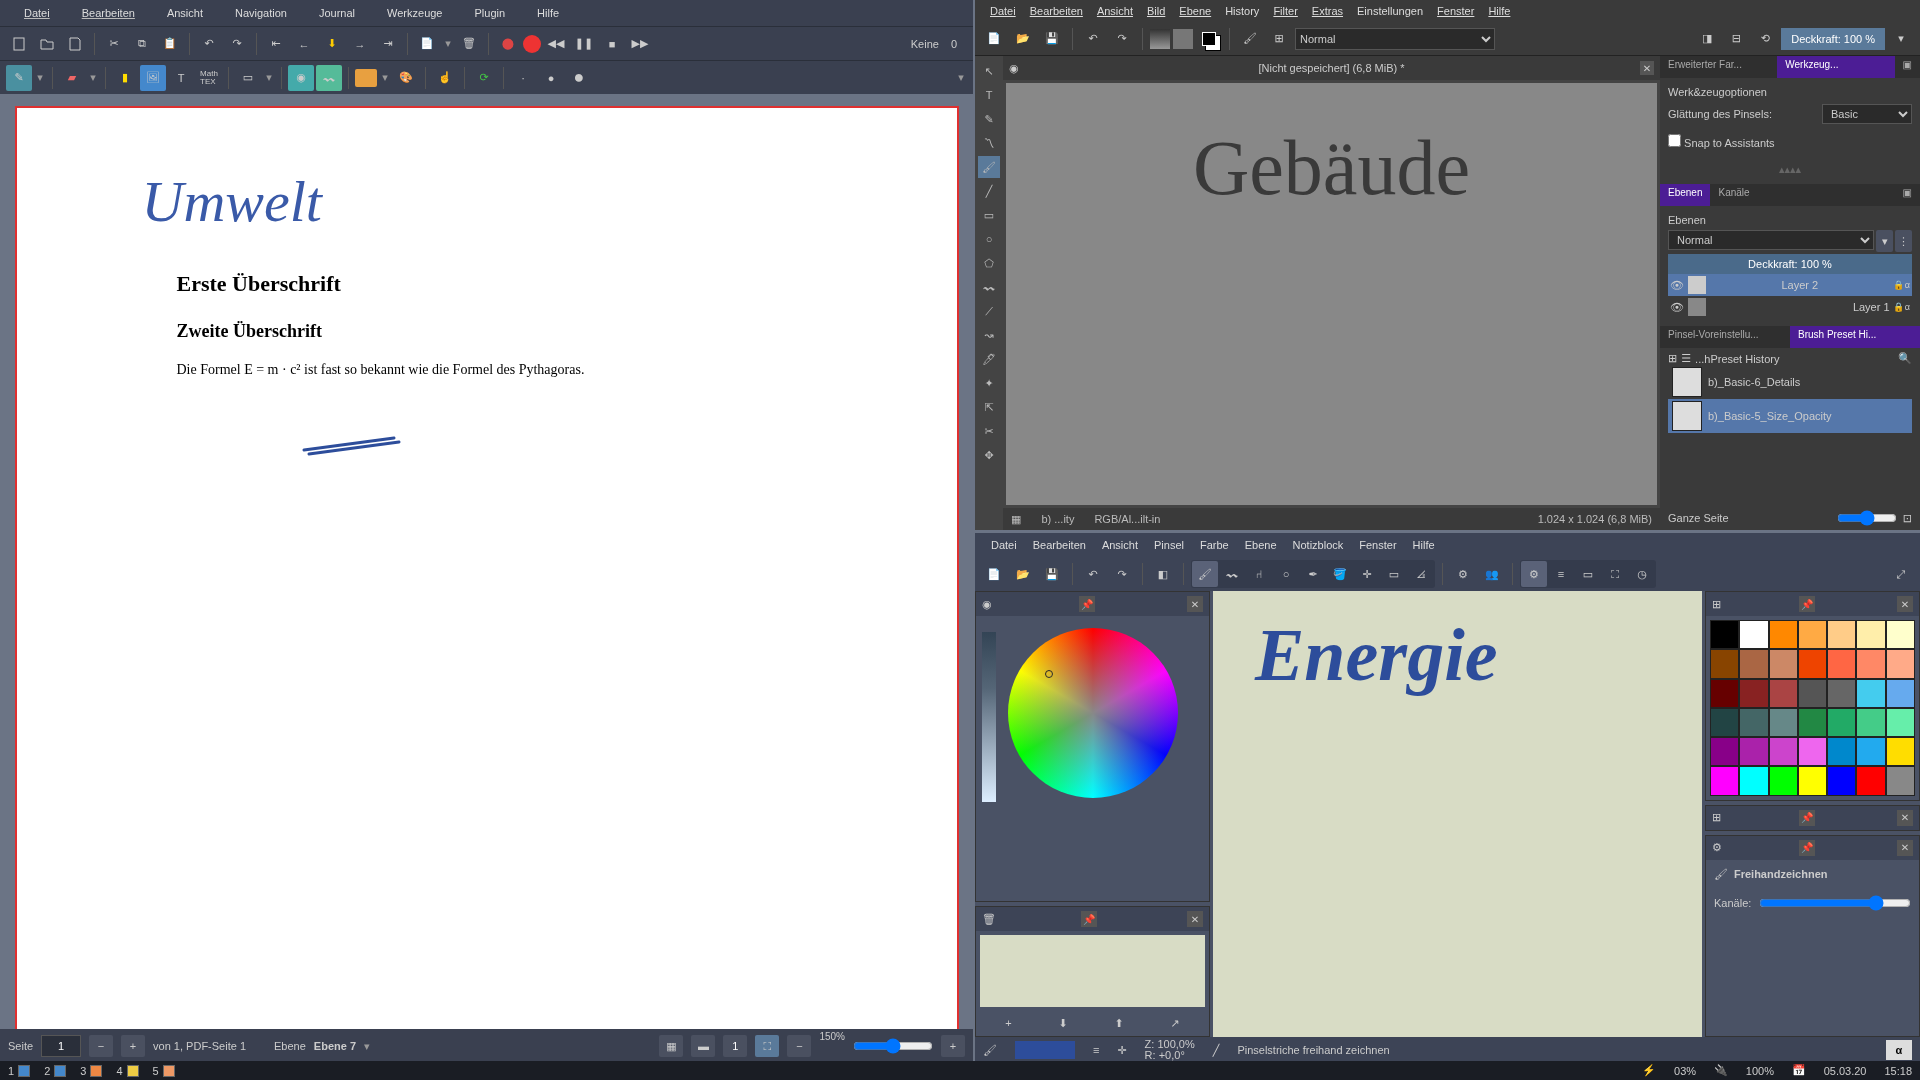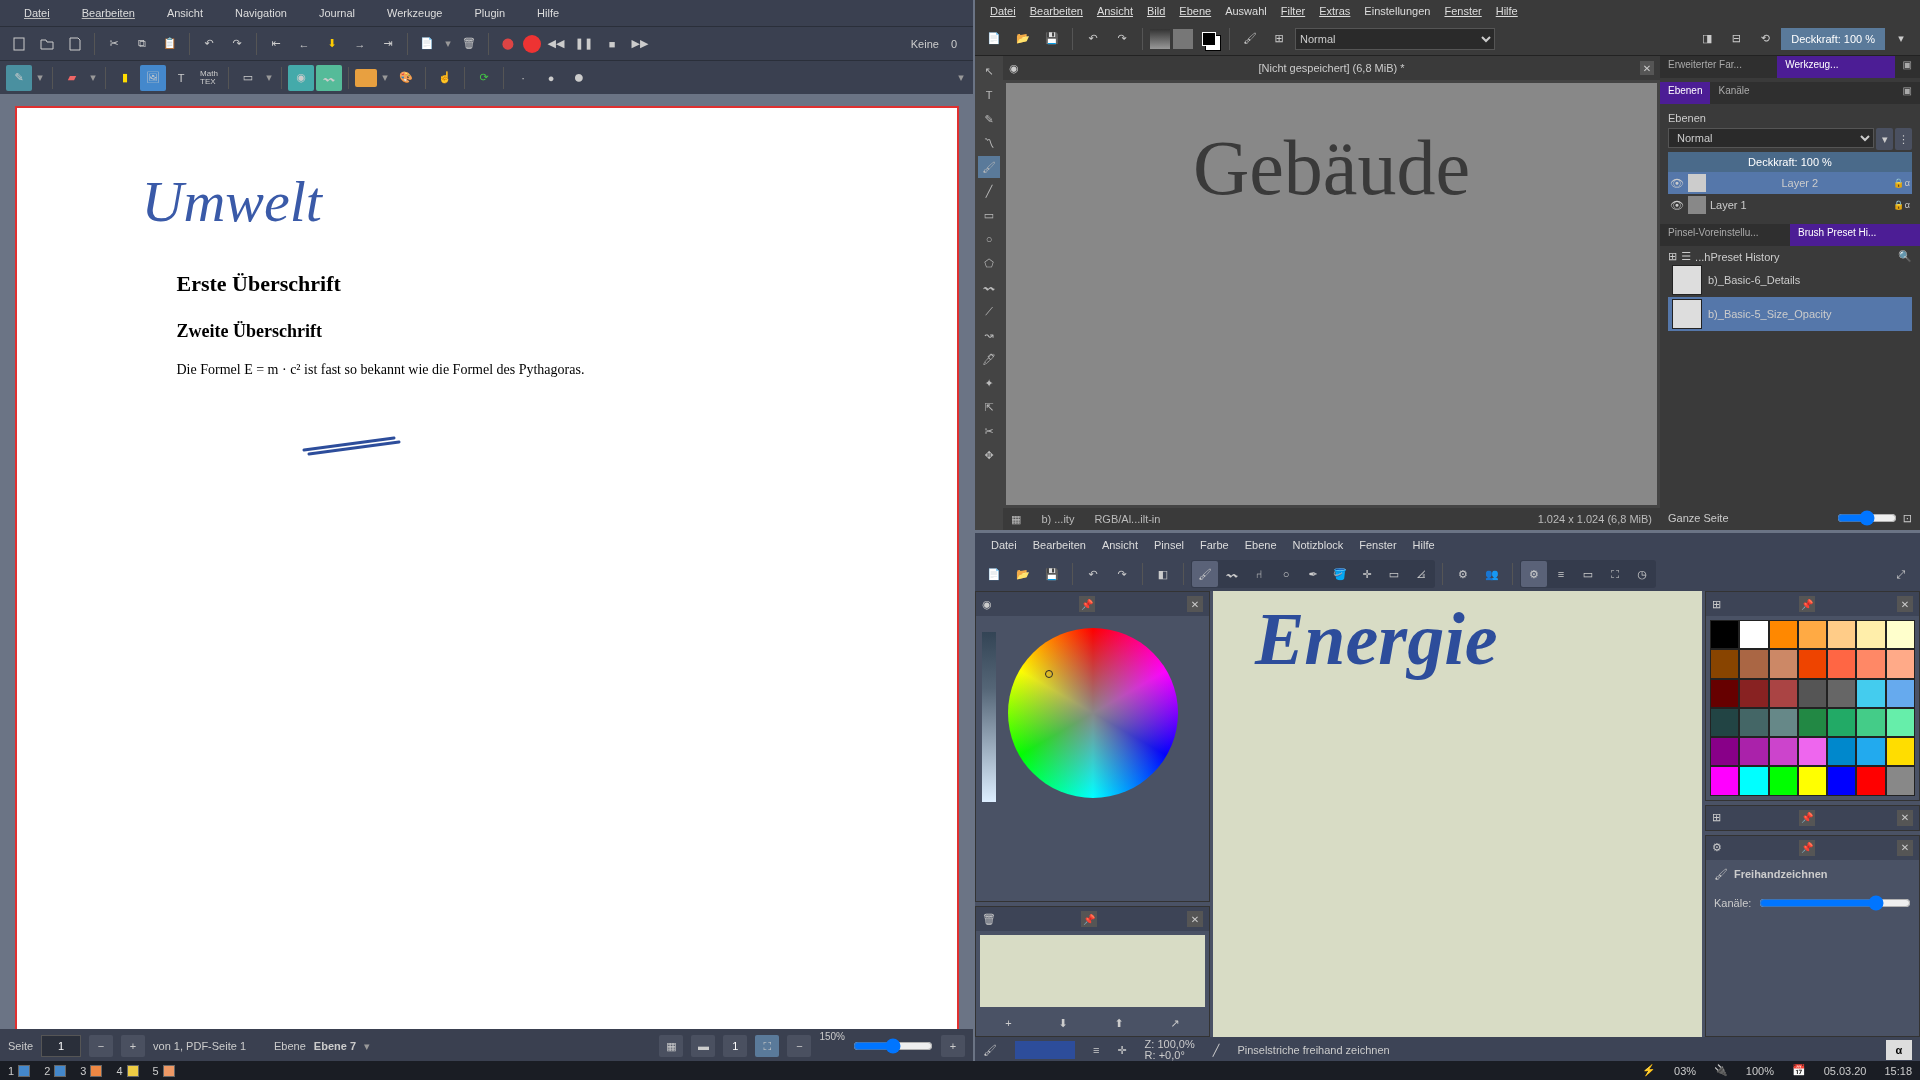--- a/index.html
+++ b/index.html
@@ -66,21 +66,21 @@
 .m-panel{background:#4a5265;border:1px solid #333;display:flex;flex-direction:column}
 .m-panel-hdr{height:24px;background:#3d4456;display:flex;align-items:center;padding:0 6px;color:#ccc;gap:6px}
 .m-panel-hdr .x{margin-left:auto;background:#555;width:16px;height:16px;display:flex;align-items:center;justify-content:center;font-size:10px}
 .colorwheel{width:170px;height:170px;border-radius:50%;margin:12px auto;position:relative;background:conic-gradient(red,magenta,blue,cyan,lime,yellow,red)}
 .colorwheel::after{content:"";position:absolute;inset:0;border-radius:50%;background:radial-gradient(circle,#888 0%,transparent 70%)}
 .colorwheel .ind{position:absolute;width:8px;height:8px;border:1px solid #000;border-radius:50%;background:transparent;left:37px;top:42px}
 .huebar{width:14px;height:170px;background:linear-gradient(#345,#567,#9ab,#def);position:absolute;left:6px;top:40px}
 .swatch-big{height:72px;background:#d8dcc5;margin:4px}
 .swatch-btns{display:flex;justify-content:space-around;padding:6px;color:#ccc}
 .m-canvas{flex:1;background:#d8dcc5;position:relative}
-.m-canvas .art{font-family:'Brush Script MT','Segoe Script',cursive;font-size:74px;color:#2d4d9b;position:absolute;left:42px;top:6px;font-weight:bold;font-style:italic}
+.m-canvas .art{font-family:'Brush Script MT','Segoe Script',cursive;font-size:74px;color:#2d4d9b;position:absolute;left:42px;top:22px;font-weight:bold;font-style:italic}
 .m-right{width:218px;display:flex;flex-direction:column;gap:4px;padding:0 0 0 3px}
 .palette{display:grid;grid-template-columns:repeat(7,1fr);gap:0;padding:4px}
 .palette div{aspect-ratio:1;border:1px solid #222}
 .brush-grid{display:grid;grid-template-columns:repeat(4,1fr);gap:2px;padding:4px}
 .brush-grid div{aspect-ratio:1;background:#eee;border:1px solid #333;display:flex;align-items:center;justify-content:center;font-size:8px;color:#333;overflow:hidden}
 .m-status{height:26px;background:#3d4456;display:flex;align-items:center;padding:0 8px;color:#ccc;gap:18px}
 
 #taskbar{position:absolute;left:0;bottom:0;width:1920px;height:19px;background:#1a1d24;display:flex;align-items:center;padding:0 8px;color:#ccc;gap:14px;font-size:11px}
 #taskbar .ws{display:flex;align-items:center;gap:4px}
 #taskbar .ws .box{width:12px;height:12px;border:1px solid #666}
@@ -211,21 +211,21 @@
   </div>
 </div>
 
 <div id="krita">
   <div class="k-menubar">
     <span style="text-decoration:underline">Datei</span>
     <span style="text-decoration:underline">Bearbeiten</span>
     <span style="text-decoration:underline">Ansicht</span>
     <span style="text-decoration:underline">Bild</span>
     <span style="text-decoration:underline">Ebene</span>
-    <span>Auswahl</span>
+    <span>History</span>
     <span style="text-decoration:underline">Filter</span>
     <span style="text-decoration:underline">Extras</span>
     <span>Einstellungen</span>
     <span style="text-decoration:underline">Fenster</span>
     <span style="text-decoration:underline">Hilfe</span>
   </div>
   <div class="k-toolbar">
     <div class="k-tbbtn">📄</div>
     <div class="k-tbbtn">📂</div>
     <div class="k-tbbtn">💾</div>
@@ -284,20 +284,29 @@
         <span>RGB/Al...ilt-in</span>
         <span style="margin-left:auto">1.024 x 1.024 (6,8 MiB)</span>
       </div>
     </div>
     <div class="k-right">
       <div class="docker-tabs">
         <span style="flex:1">Erweiterter Far...</span>
         <span class="active" style="flex:1">Werkzeug...</span>
         <span>▣</span>
       </div>
+      <div class="docker">
+        <label>Werk&amp;zeugoptionen</label>
+        <div style="display:flex;gap:6px;align-items:center;margin-top:6px">
+          <span style="flex:1">Glättung des Pinsels:</span>
+          <select class="field" style="width:90px"><option>Basic</option></select>
+        </div>
+        <label style="margin-top:10px"><input type="checkbox" style=""> <span>Snap to Assistants</span></label>
+        <div style="text-align:center;color:#666;margin-top:14px">▴▴▴▴</div>
+      </div>
       <div class="docker-tabs" style="margin-top:4px">
         <span class="active">Ebenen</span>
         <span>Kanäle</span>
         <span style="margin-left:auto">▣</span>
       </div>
       <div class="docker">
         <label>Ebenen</label>
         <div style="display:flex;gap:2px">
           <select class="field"><option>Normal</option></select>
           <div class="sbtn" style="width:20px">▾</div>
@@ -306,21 +315,21 @@
         <div class="opacity-bar">Deckkraft:  100 %</div>
         <div class="layer-row sel">
           <span class="vis">👁</span>
           <span style="width:18px;height:18px;background:#ccc;display:inline-block"></span>
           <span style="flex:1;text-align:center">Layer 2</span>
           <span style="font-size:9px">🔒α</span>
         </div>
         <div class="layer-row">
           <span class="vis">👁</span>
           <span style="width:18px;height:18px;background:#888;display:inline-block"></span>
-          <span style="flex:1;text-align:left">Layer 1</span>
+          <span style="flex:1;text-align:right">Layer 1</span>
           <span style="font-size:9px">🔒α</span>
         </div>
       </div>
       <div class="docker-tabs" style="margin-top:4px">
         <span style="flex:1">Pinsel-Voreinstellu...</span>
         <span class="active" style="flex:1">Brush Preset Hi...</span>
       </div>
       <div class="docker">
         <div style="display:flex;align-items:center;gap:4px">
           <span>⊞</span>

